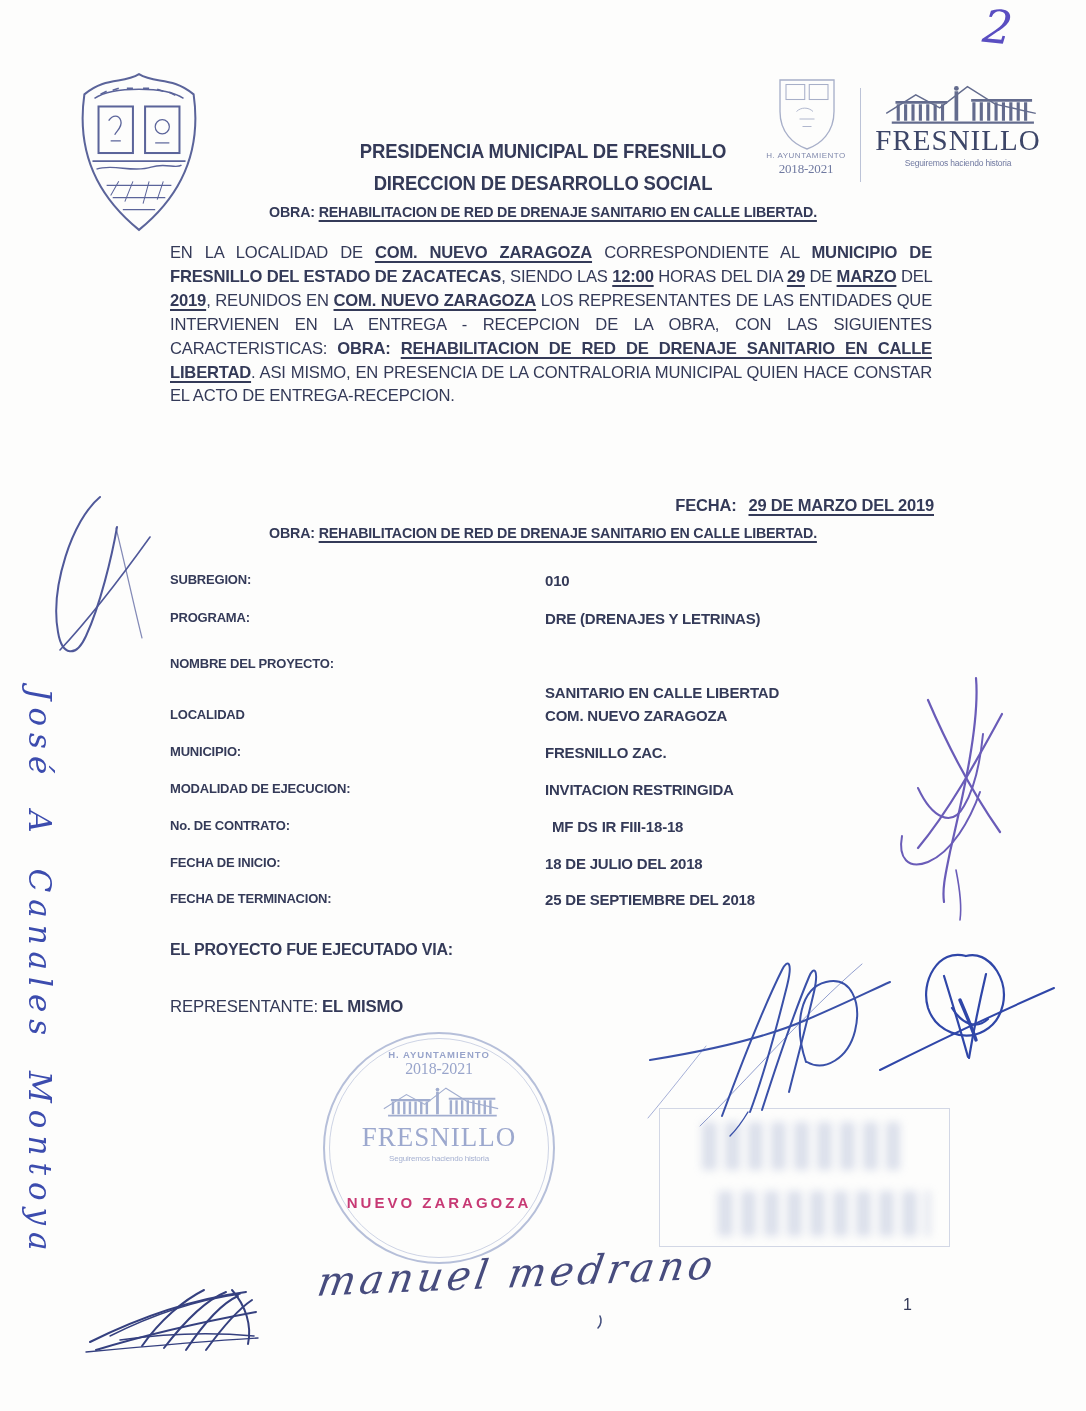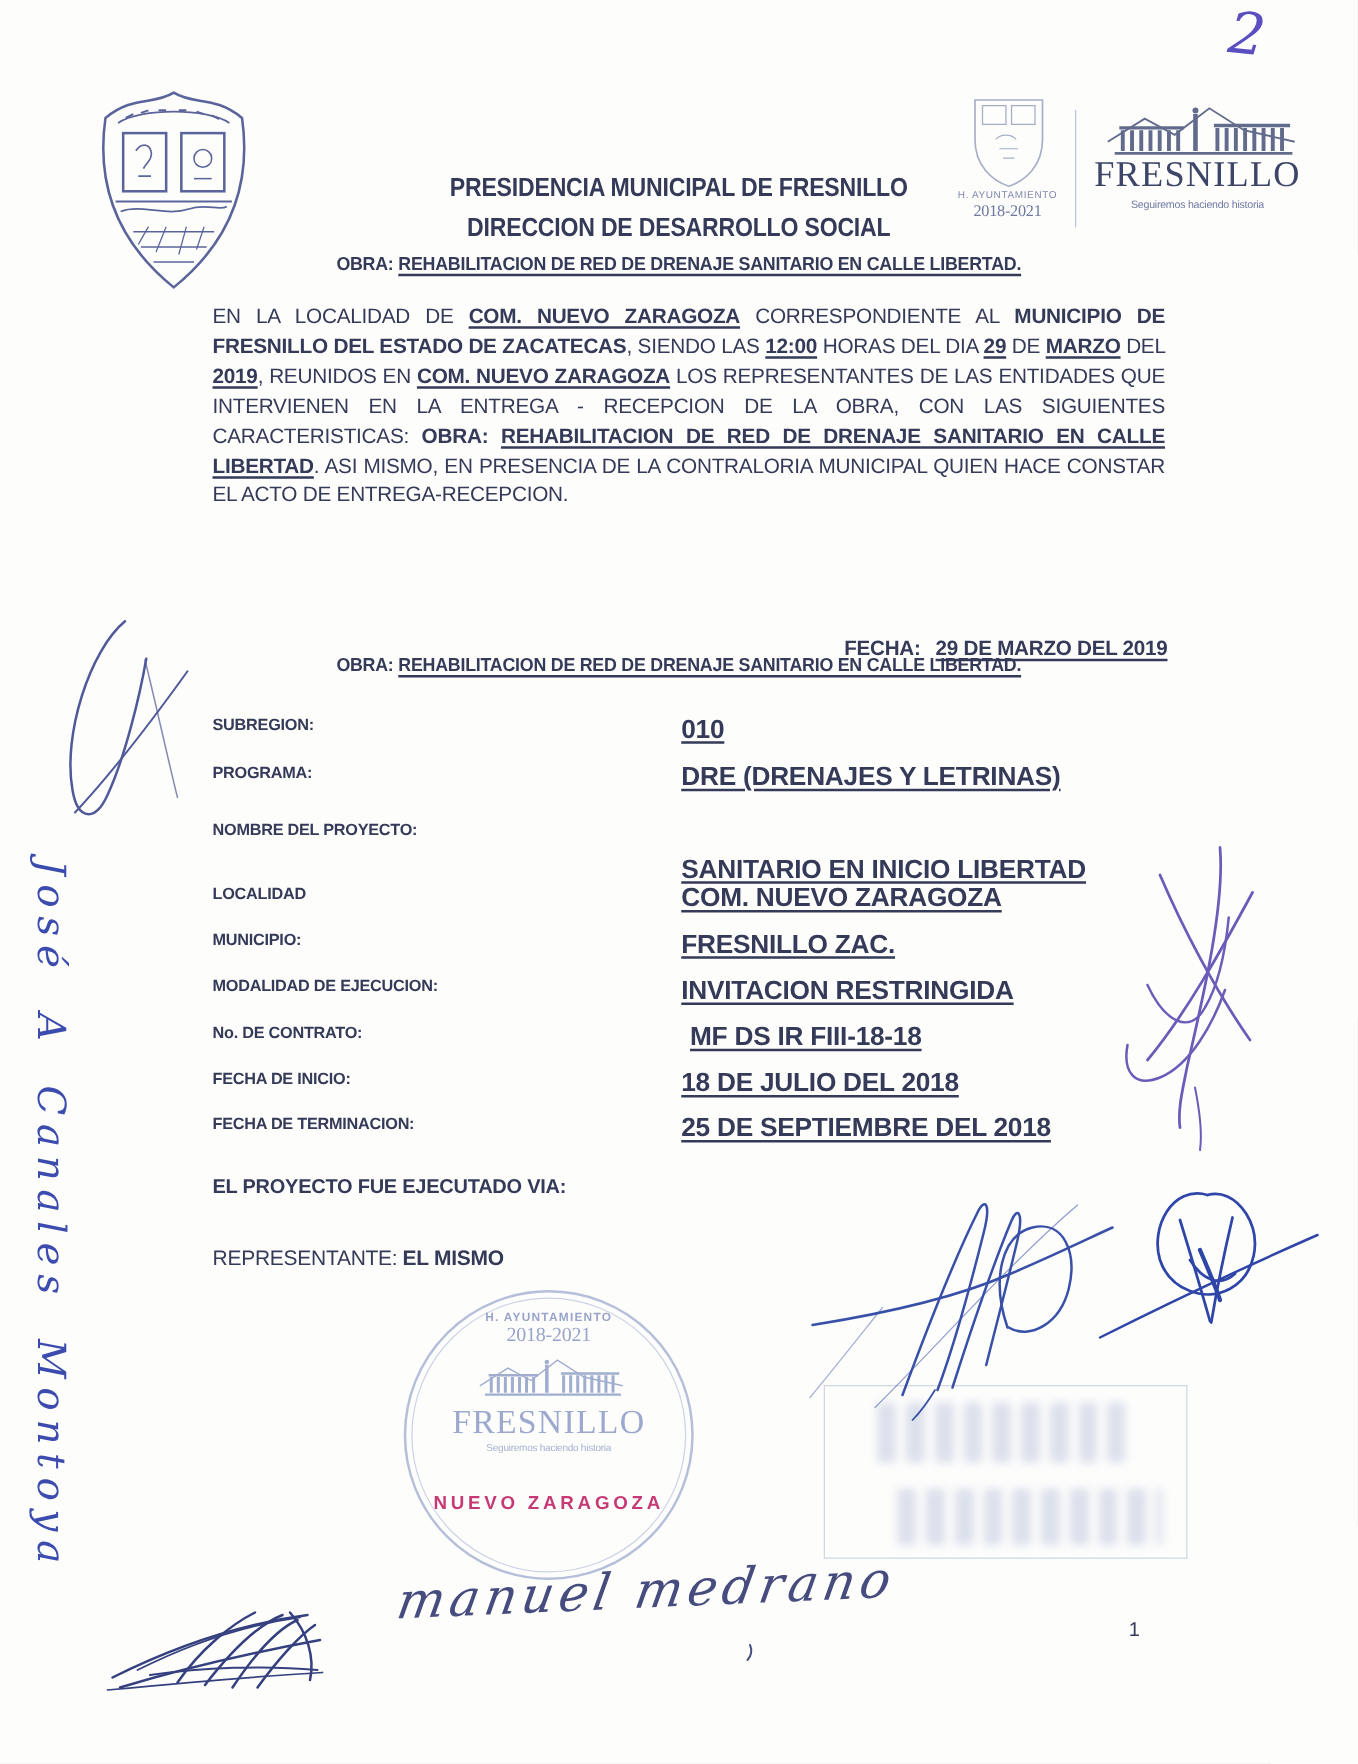--- a/index.html
+++ b/index.html
@@ -35,27 +35,27 @@
   .logo-divider{left:860px;top:88px;width:1px;height:94px;background:#bcc3d7;}
   .bldg-top{left:882px;top:82px;width:158px;height:48px;color:#4e587e;opacity:.88;}
   .brand-top{left:872px;top:124px;width:172px;text-align:center;font-family:"Liberation Serif",serif;
     font-size:29px;color:#3d4668;letter-spacing:1px;}
   .tagline-top{left:882px;top:158px;width:152px;text-align:center;font-size:8.5px;color:#7079a0;}
 
   
   .intro{left:170px;top:241px;width:762px;font-size:16.6px;line-height:23.9px;text-align:justify;}
 
   .acta-title{top:437px;font-size:18px;font-weight:700;}
-  .fecha-line{top:496px;right:152px;font-size:16.5px;font-weight:700;margin-top:14px;}
+  .fecha-line{top:496px;right:152px;font-size:16.5px;font-weight:700;}
   .fecha-line .gap{display:inline-block;width:12px;}
   .obra-line2{top:524px;font-size:15px;font-weight:700;transform:scaleX(.95);transform-origin:center;}
 
   
   .flabel{left:170px;font-size:13px;font-weight:700;}
-  .fval{left:545px;font-size:21px;font-weight:700;text-decoration:underline;text-underline-offset:3px;text-decoration-thickness:1.8px;}
+  .fval{left:545px;font-size:15px;font-weight:700;text-underline-offset:3px;text-decoration-thickness:1.8px;}
   .fval .np{text-decoration:none;display:inline-block;margin-right:4px;}
 
   
   .exec-h{left:170px;top:941px;font-size:16px;font-weight:700;}
   .exec-l{left:170px;font-size:16.8px;}
   .exec-l .b{margin-left:4px;}
 
   
   .stamp{
     left:323px;top:1032px;width:232px;height:232px;border-radius:50%;
@@ -165,21 +165,21 @@
   <div class="abs fecha-line"><span>FECHA:</span><span class="gap"></span><span class="u">29 DE MARZO DEL 2019</span></div>
   <div class="abs center obra-line2"><span>OBRA:</span> <span class="u">REHABILITACION DE RED DE DRENAJE SANITARIO EN CALLE LIBERTAD.</span></div>
 
   <div class="abs flabel" style="top:572px">SUBREGION:</div>
   <div class="abs fval" style="top:572px">010</div>
 
   <div class="abs flabel" style="top:610px">PROGRAMA:</div>
   <div class="abs fval" style="top:610px">DRE (DRENAJES Y LETRINAS)</div>
 
   <div class="abs flabel" style="top:656px">NOMBRE DEL PROYECTO:</div>
-  <div class="abs fval" style="top:684px">SANITARIO EN INICIO LIBERTAD</div>
+  <div class="abs fval" style="top:684px">SANITARIO EN CALLE LIBERTAD</div>
 
   <div class="abs flabel" style="top:707px">LOCALIDAD</div>
   <div class="abs fval" style="top:707px">COM. NUEVO ZARAGOZA</div>
 
   <div class="abs flabel" style="top:744px">MUNICIPIO:</div>
   <div class="abs fval" style="top:744px">FRESNILLO ZAC.</div>
 
   <div class="abs flabel" style="top:781px">MODALIDAD DE EJECUCION:</div>
   <div class="abs fval" style="top:781px">INVITACION RESTRINGIDA</div>
 

